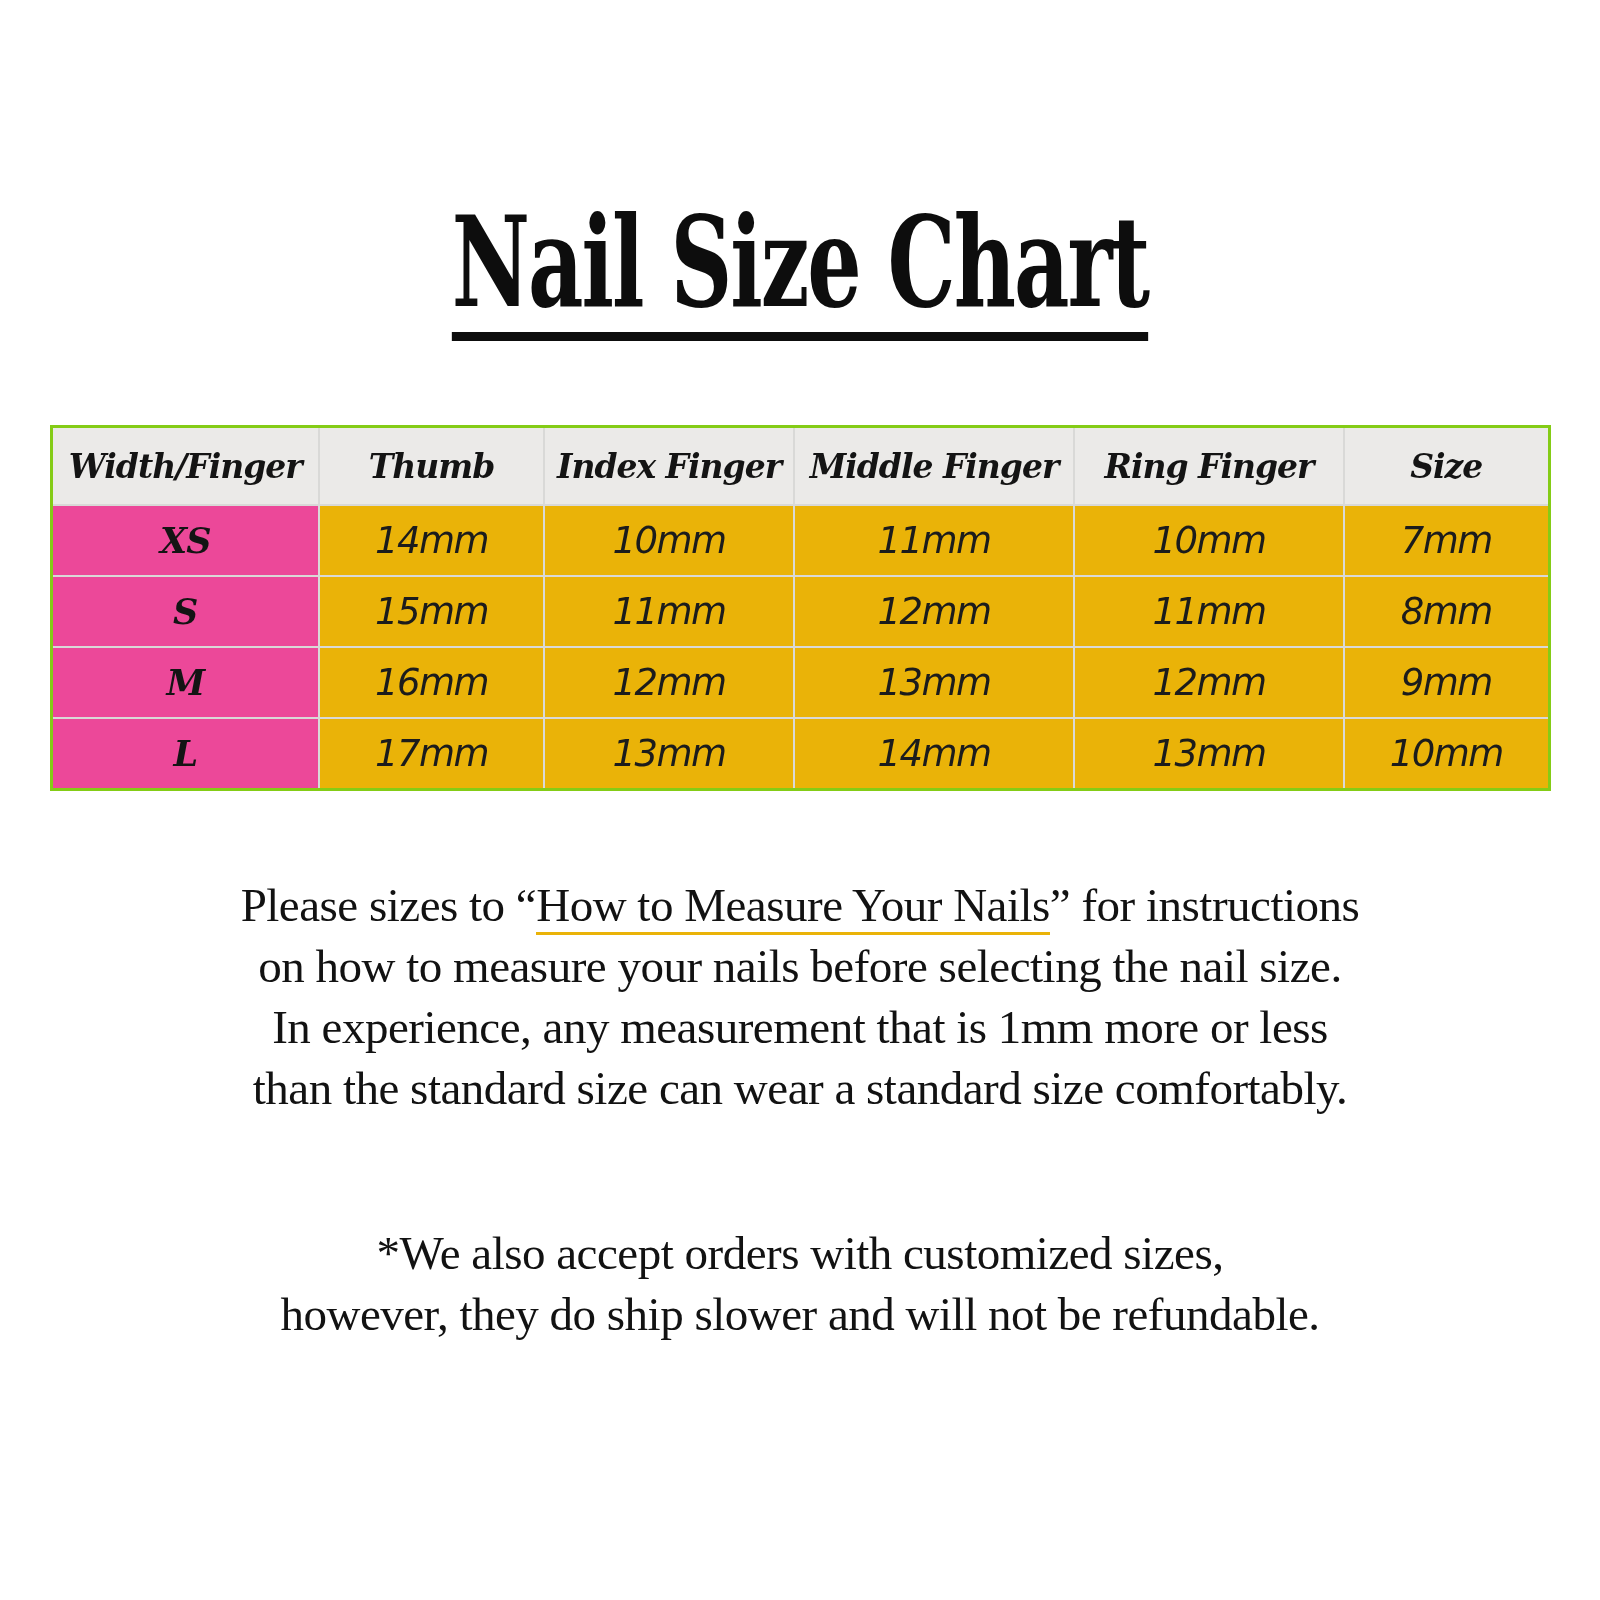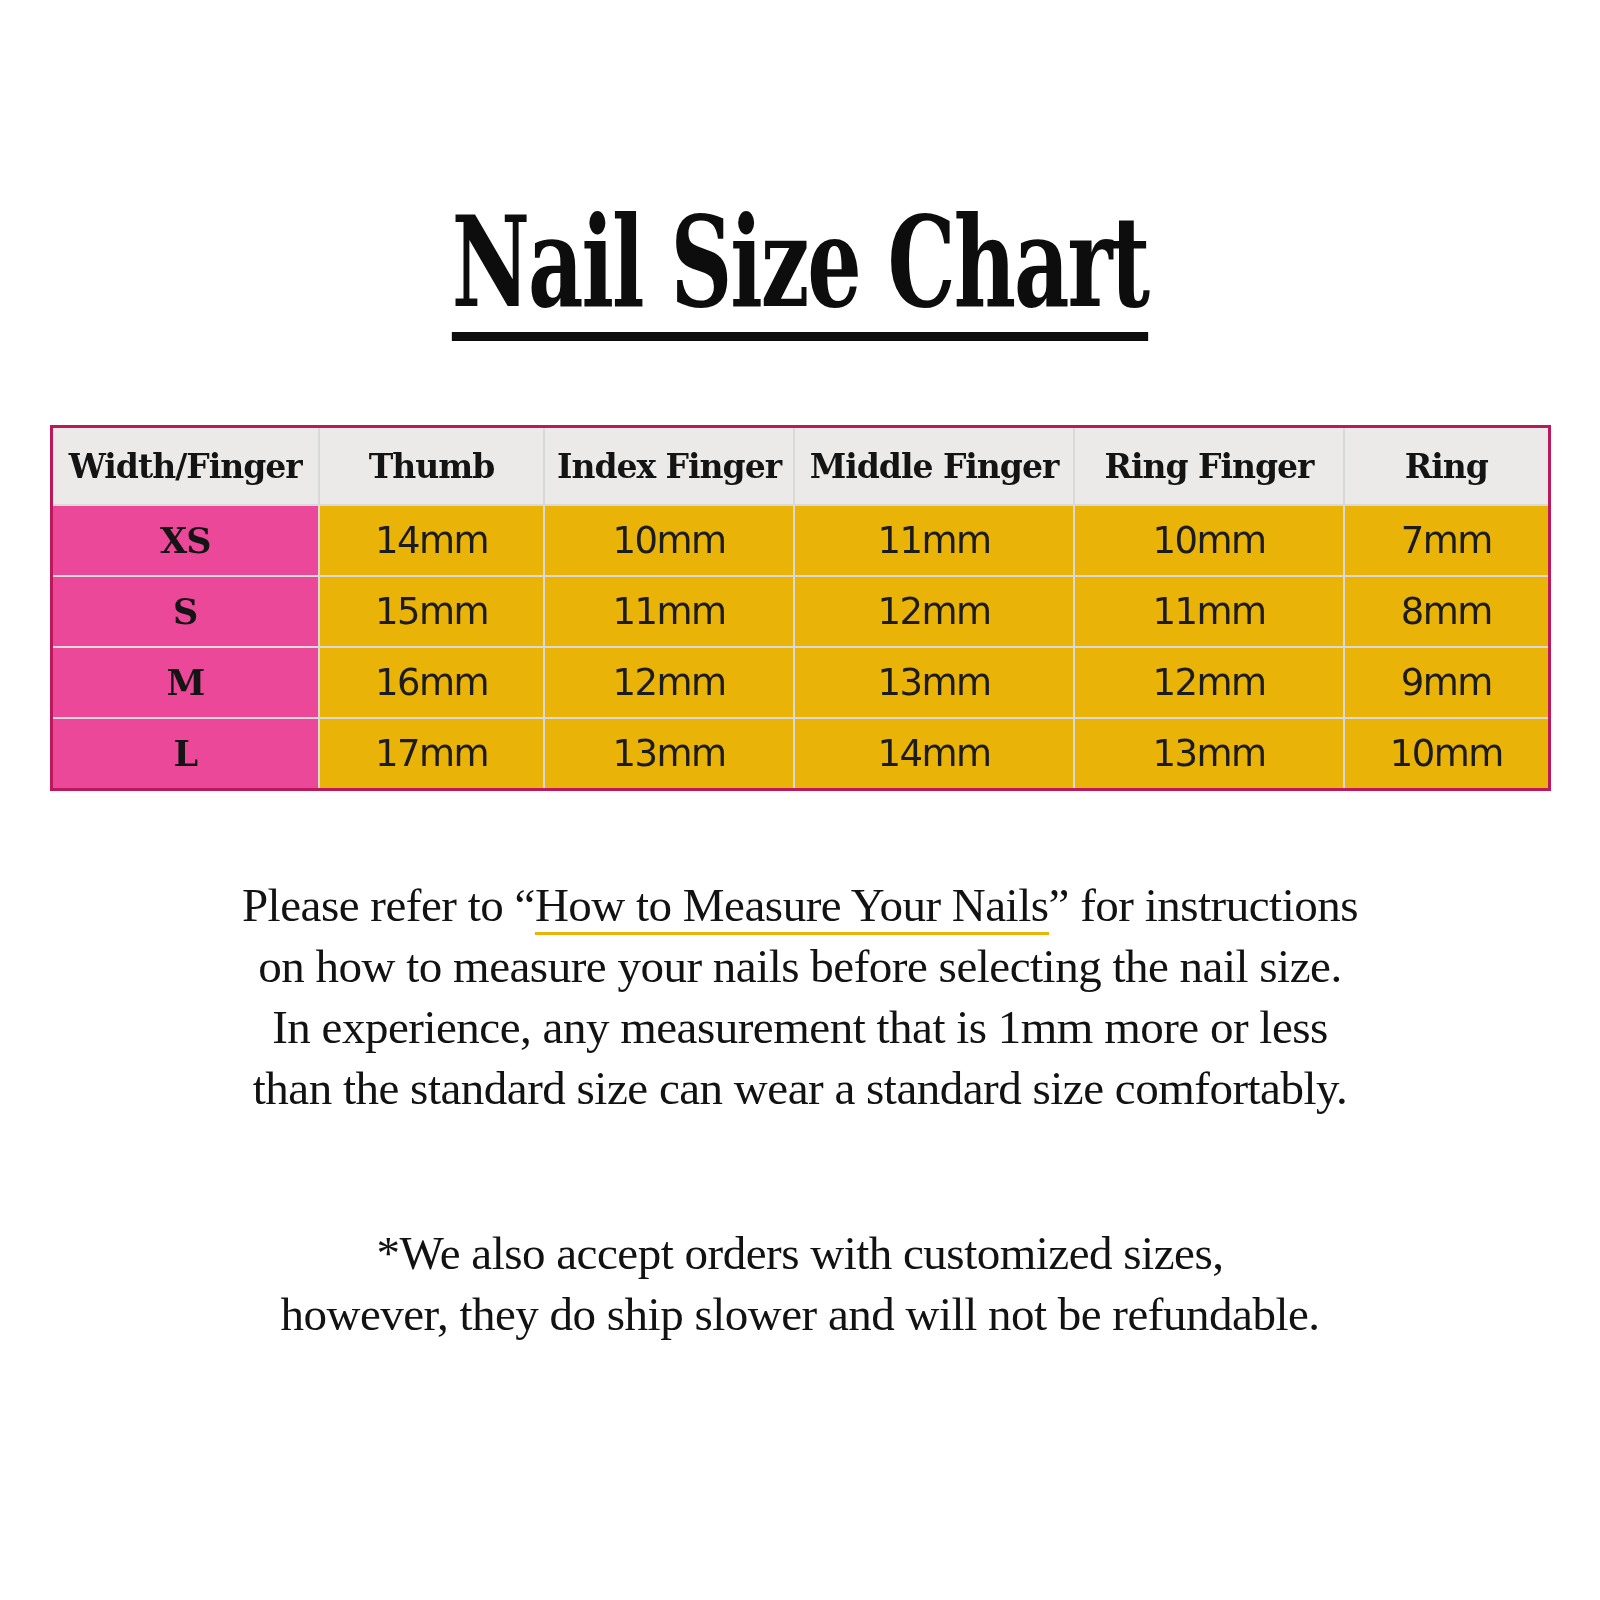--- a/index.html
+++ b/index.html
@@ -38,21 +38,22 @@
     transform-origin: 50% 50%;
     white-space: nowrap;
   }
 
   
   table.size-table {
     width: 1498px;
     margin: 84px auto 0 auto;
     border-collapse: collapse;
     table-layout: fixed;
-    border: 3px solid #be185d;
+    border: 3px solid #84cc16;
+    font-style: italic;
   }
   table.size-table th,
   table.size-table td {
     border: 2px solid #d9d9d7;
     text-align: center;
     vertical-align: middle;
     padding: 0;
   }
   table.size-table thead th {
     height: 76px;
@@ -123,21 +124,21 @@
       <col style="width:270px">
       <col style="width:205px">
     </colgroup>
     <thead>
       <tr>
         <th>Width/Finger</th>
         <th>Thumb</th>
         <th>Index Finger</th>
         <th>Middle Finger</th>
         <th>Ring Finger</th>
-        <th>Ring</th>
+        <th>Size</th>
       </tr>
     </thead>
     <tbody>
       <tr>
         <th class="row-label">XS</th>
         <td>14mm</td>
         <td>10mm</td>
         <td>11mm</td>
         <td>10mm</td>
         <td>7mm</td>
@@ -163,21 +164,21 @@
         <td>17mm</td>
         <td>13mm</td>
         <td>14mm</td>
         <td>13mm</td>
         <td>10mm</td>
       </tr>
     </tbody>
   </table>
 
   <p class="note note1">
-    <span class="line"><span>Please refer to “</span><span class="link">How to Measure Your Nails</span><span>” for instructions</span></span>
+    <span class="line"><span>Please sizes to “</span><span class="link">How to Measure Your Nails</span><span>” for instructions</span></span>
     <span class="line">on how to measure your nails before selecting the nail size.</span>
     <span class="line">In experience, any measurement that is 1mm more or less</span>
     <span class="line">than the standard size can wear a standard size comfortably.</span>
   </p>
 
   <p class="note note2">
     <span class="line">*We also accept orders with customized sizes,</span>
     <span class="line">however, they do ship slower and will not be refundable.</span>
   </p>
 

